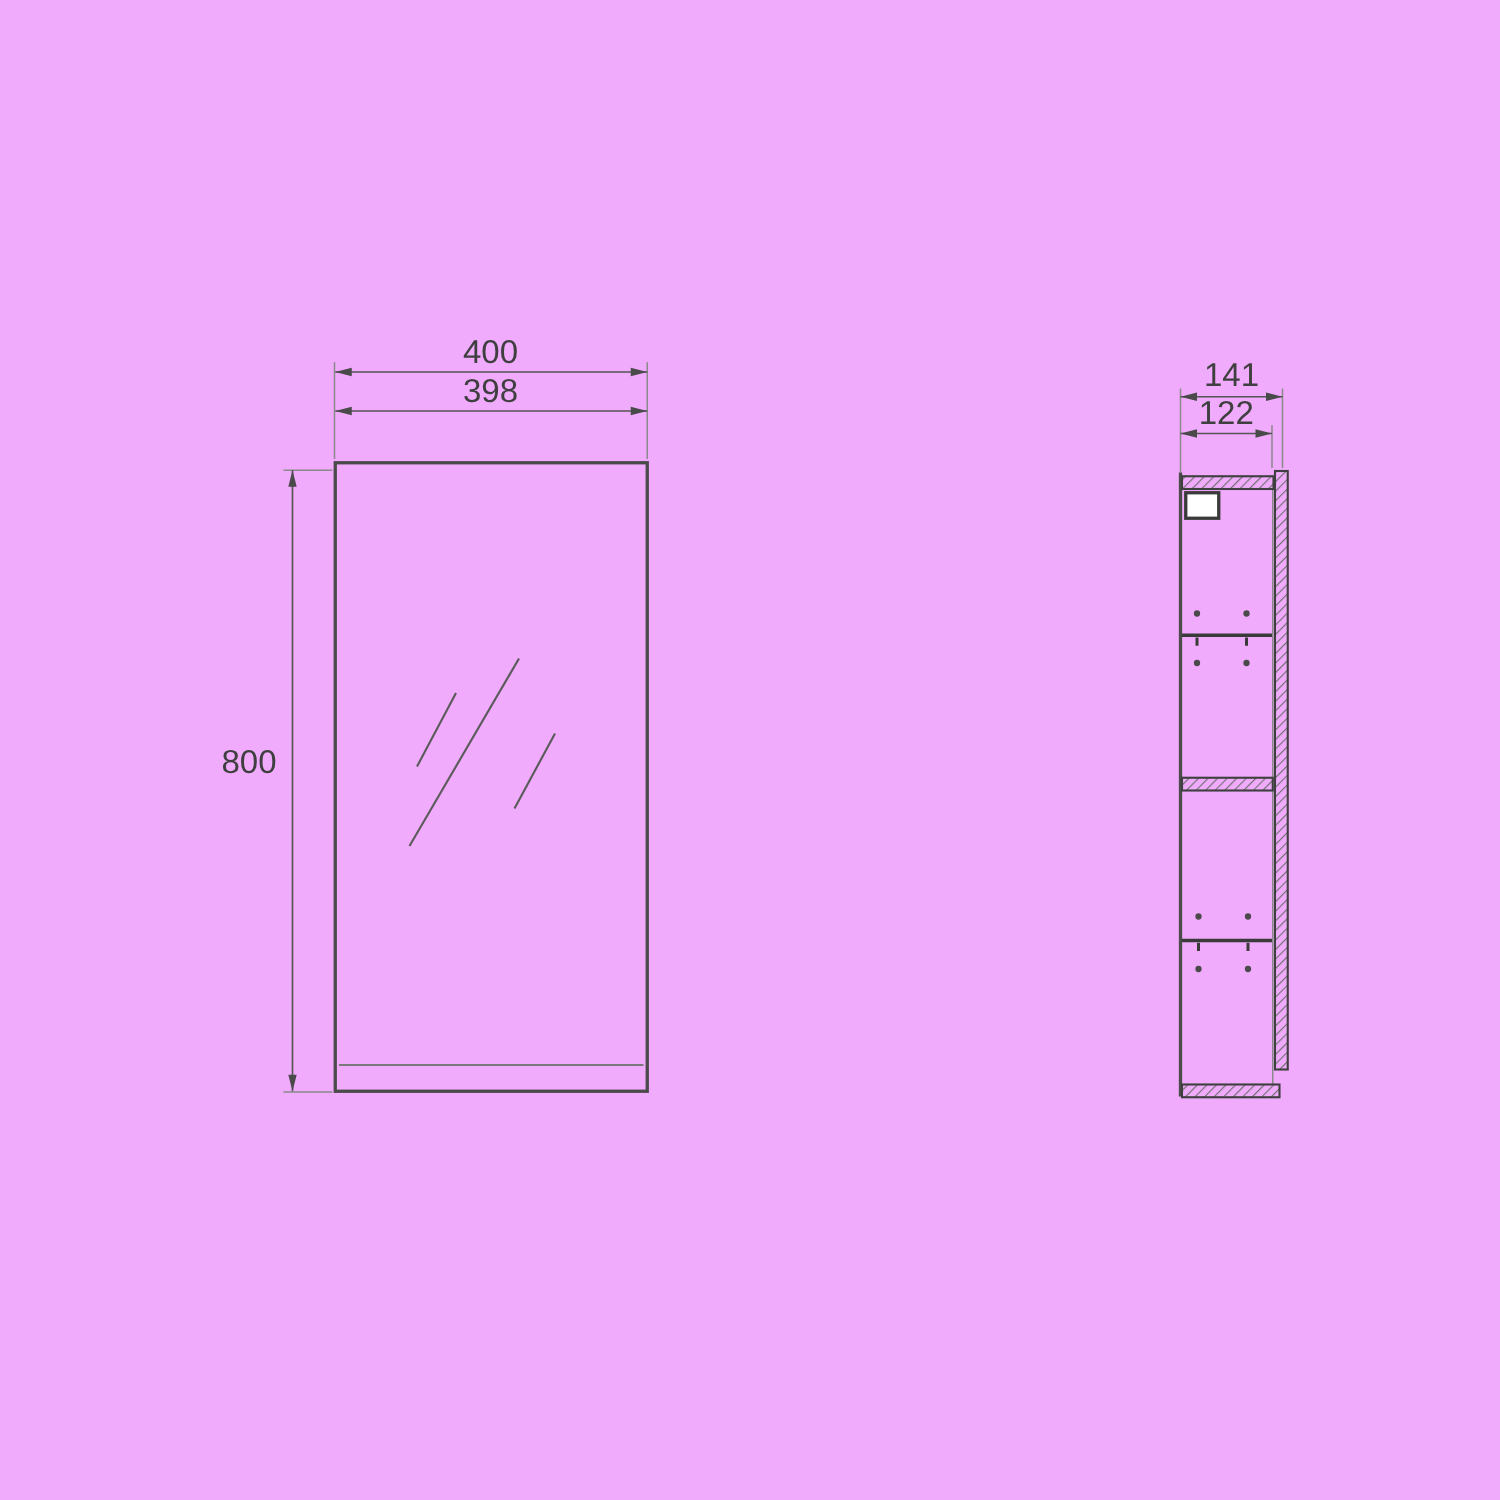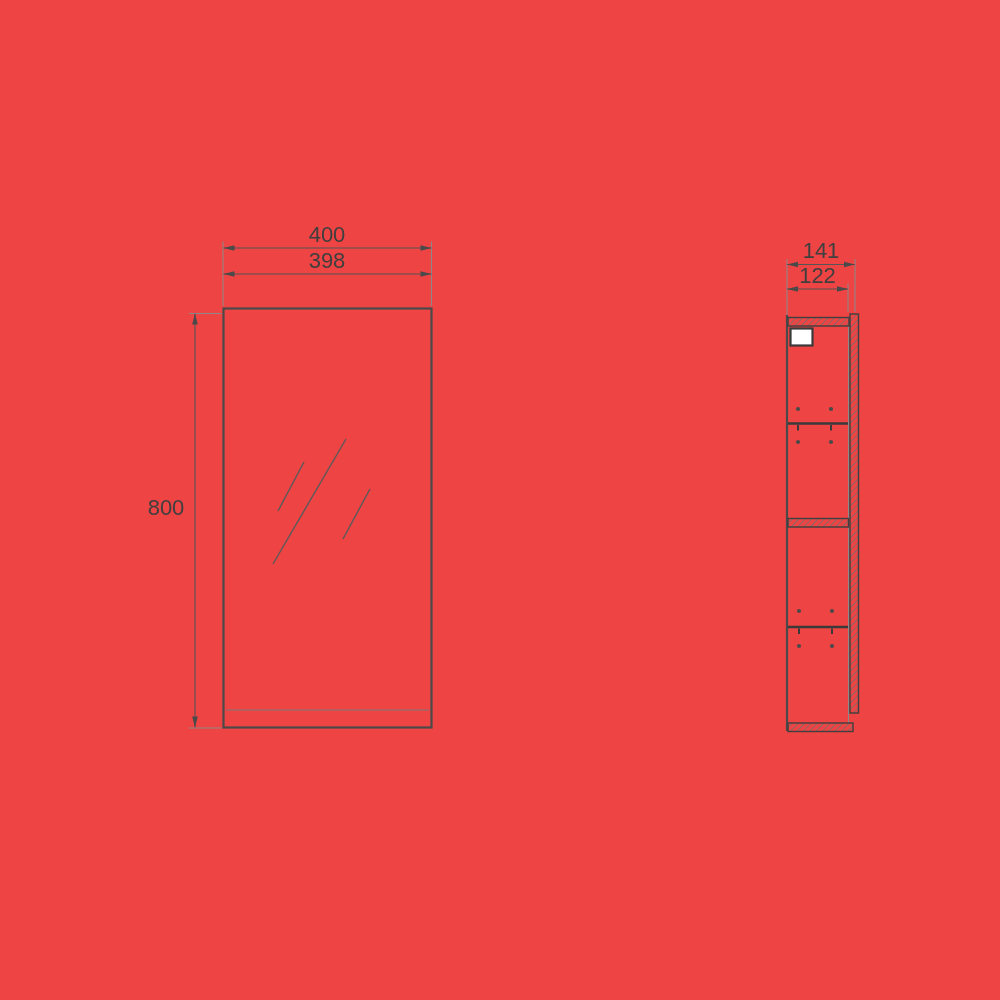--- a/index.html
+++ b/index.html
@@ -1,20 +1,20 @@
 <!DOCTYPE html>
 <html><head>
 <meta charset="utf-8">
 <style>
   html, body { margin: 0; padding: 0; background: #ffffff; }
   .stage {
     position: relative;
     width: 1000px;
     height: 1000px;
-    background: #ef4444;
+    background: #f0abfc;
     overflow: hidden;
   }
   svg { position: absolute; top: 0; left: 0; display: block; }
   text {
     font-family: "Liberation Sans", "DejaVu Sans", sans-serif;
     font-size: 22px;
     fill: #3f3f3f;
   }
   .outline   { stroke: #4a4a4a; fill: none; }
   .thinline  { stroke: #7a7a7a; stroke-width: 1.2; fill: none; }

